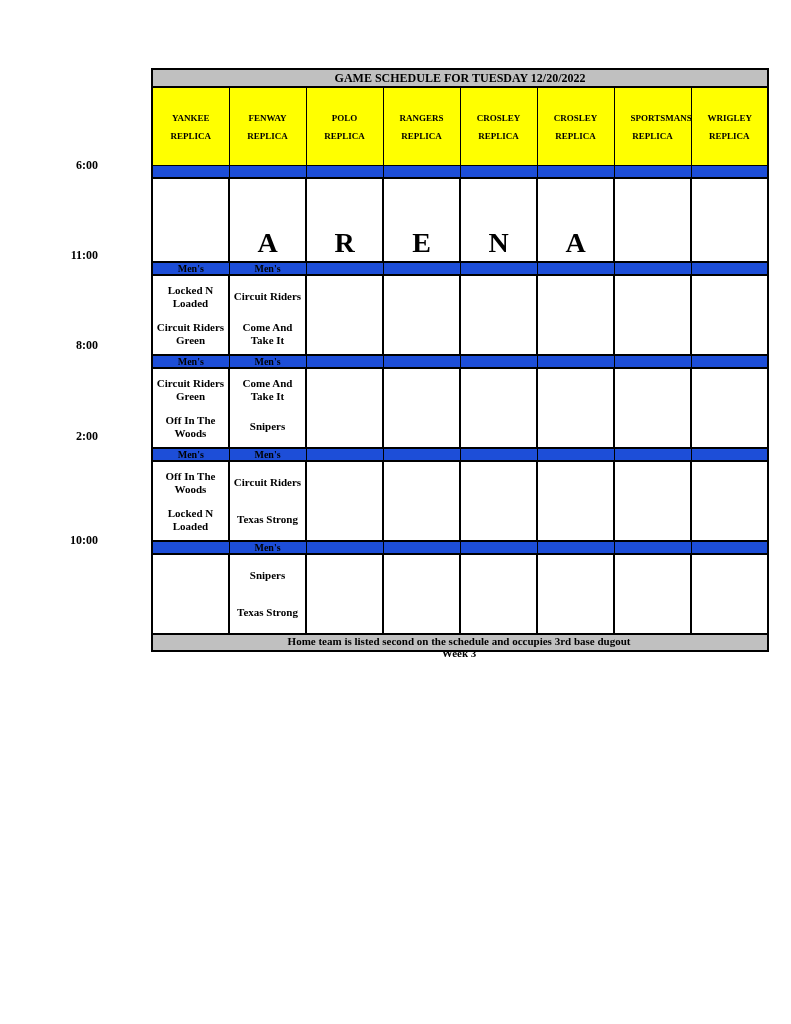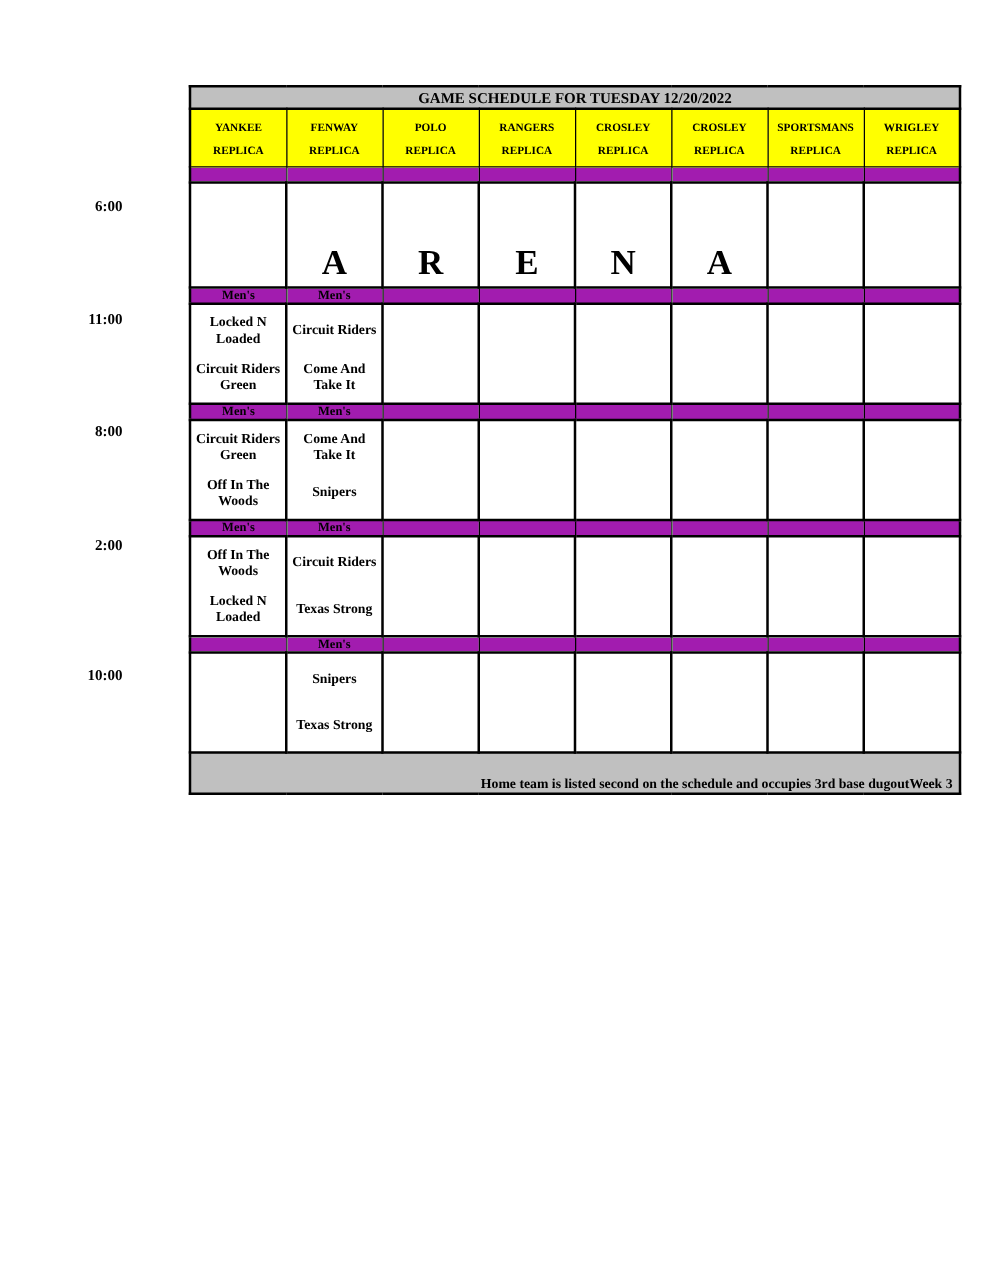--- a/index.html
+++ b/index.html
@@ -31,26 +31,26 @@
     line-height: 16px;
   }
   .field-cell {
     background: #ffff00;
     border: 1px solid #000;
     height: 45px;
     text-align: center;
     vertical-align: middle;
     font-weight: bold;
     font-size: 9px;
-    padding: 0;
+    padding: 16px;
   }
   .field-cell .fline { display: block; line-height: 10px; }
   .field-cell .fline + .fline { margin-top: 8px; }
   .band-cell {
-    background: #a21caf;
+    background: #1d4ed8;
     border: 1px solid #000;
     height: 11px;
     padding: 0;
     text-align: center;
     font-weight: bold;
     font-size: 10px;
     line-height: 11px;
     overflow: hidden;
   }
   .game-cell {
@@ -91,24 +91,25 @@
   .footer-cell {
     background: #c0c0c0;
     border: 2px solid #000;
     height: 15px;
     padding: 0;
     font-weight: bold;
     font-size: 11px;
   }
   .footer-inner {
     display: flex;
-    justify-content: flex-end;
+    justify-content: space-between;
     align-items: center;
     height: 15px;
-    padding: 16px 5px 0 3px;
+    padding: 0 5px 0 3px;
+    flex-direction: column;
   }
   .time-label {
     position: absolute;
     left: 50px;
     width: 48px;
     text-align: right;
     font-weight: bold;
     font-size: 12px;
     line-height: 14px;
   }

